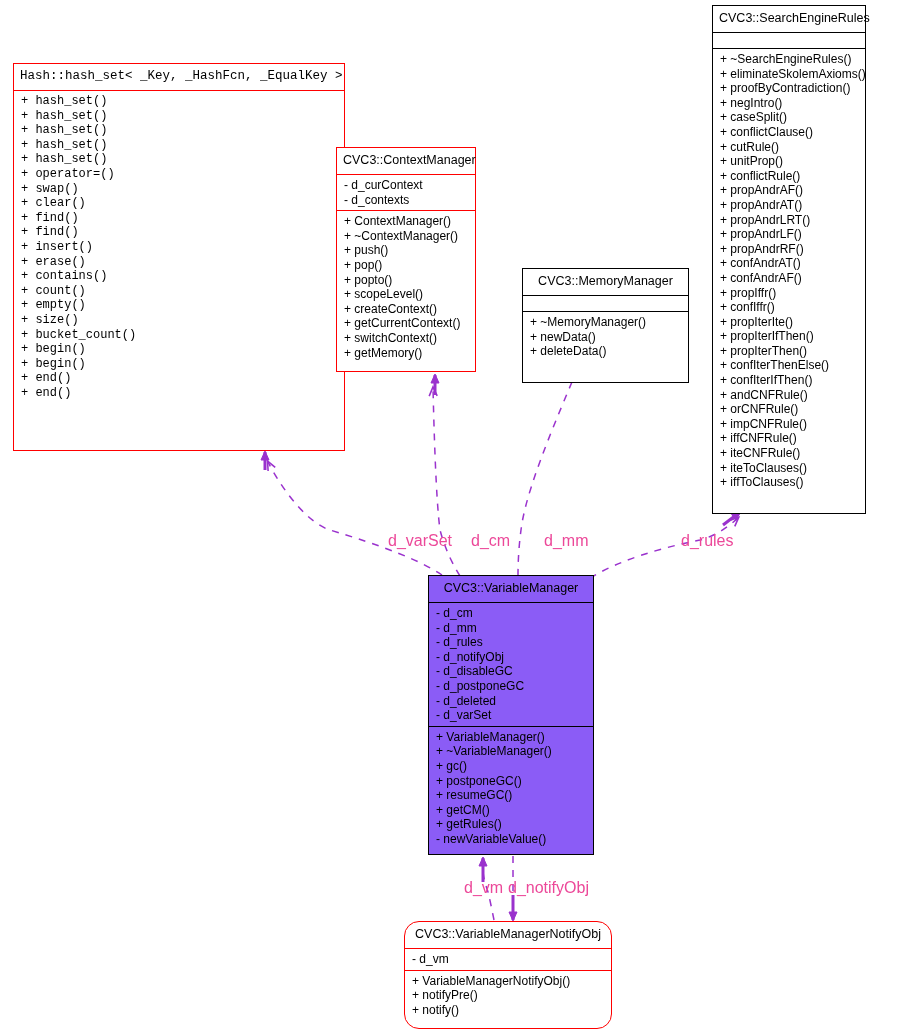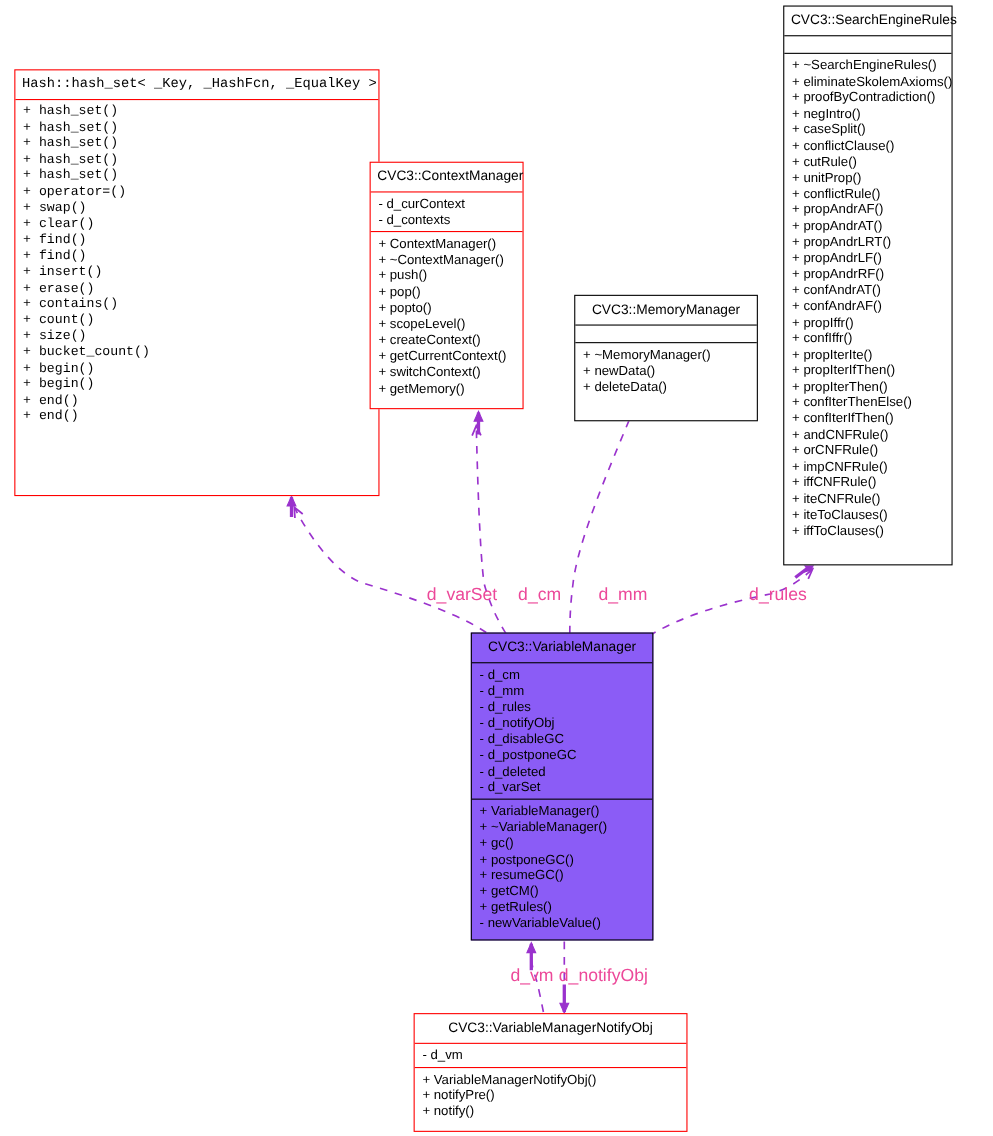--- a/index.html
+++ b/index.html
@@ -126,20 +126,21 @@
       <div class="member">+ hash_set()</div>
       <div class="member">+ operator=()</div>
       <div class="member">+ swap()</div>
       <div class="member">+ clear()</div>
       <div class="member">+ find()</div>
       <div class="member">+ find()</div>
       <div class="member">+ insert()</div>
       <div class="member">+ erase()</div>
       <div class="member">+ contains()</div>
       <div class="member">+ count()</div>
+      <div class="member">+ empty()</div>
       <div class="member">+ size()</div>
       <div class="member">+ bucket_count()</div>
       <div class="member">+ begin()</div>
       <div class="member">+ begin()</div>
       <div class="member">+ end()</div>
       <div class="member">+ end()</div>
     </div>
   </div>
 
   <div class="uml-box" style="left:336px; top:147px; width:140px; height:225px;">
@@ -226,21 +227,21 @@
       <div class="member">+ ~VariableManager()</div>
       <div class="member">+ gc()</div>
       <div class="member">+ postponeGC()</div>
       <div class="member">+ resumeGC()</div>
       <div class="member">+ getCM()</div>
       <div class="member">+ getRules()</div>
       <div class="member">- newVariableValue()</div>
     </div>
   </div>
 
-  <div class="uml-box" style="left:376px; top:921px; width:249px; height:108px;">
+  <div class="uml-box" style="left:404px; top:921px; width:208px; height:108px;border-radius:15px;">
     <div class="compartment cls-title">CVC3::VariableManagerNotifyObj</div>
     <div class="compartment">
       <div class="member">- d_vm</div>
     </div>
     <div class="compartment last">
       <div class="member">+ VariableManagerNotifyObj()</div>
       <div class="member">+ notifyPre()</div>
       <div class="member">+ notify()</div>
     </div>
   </div>

